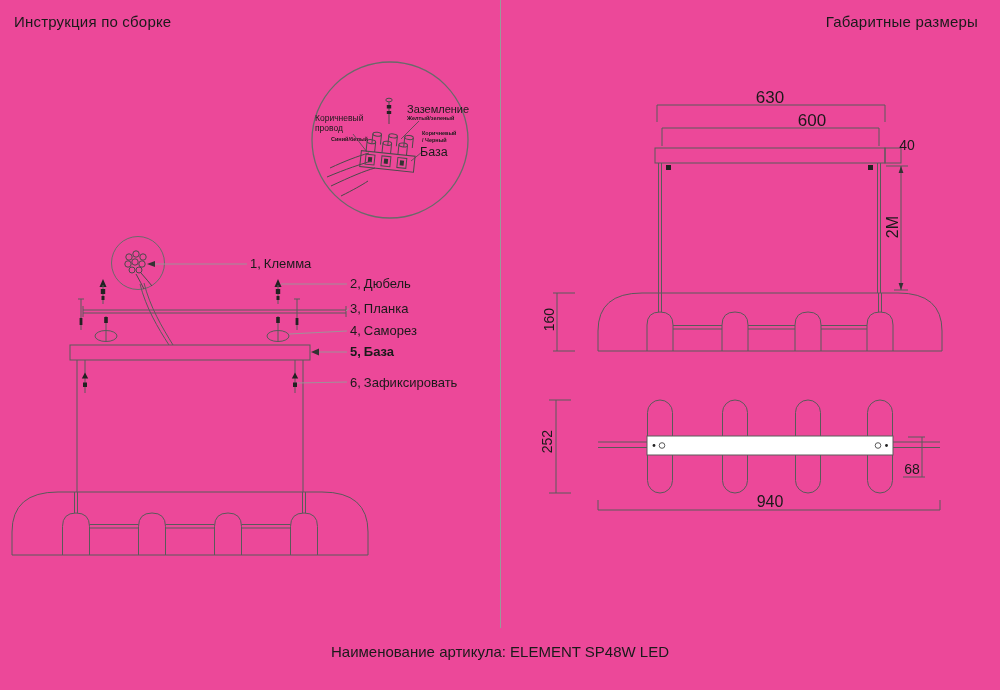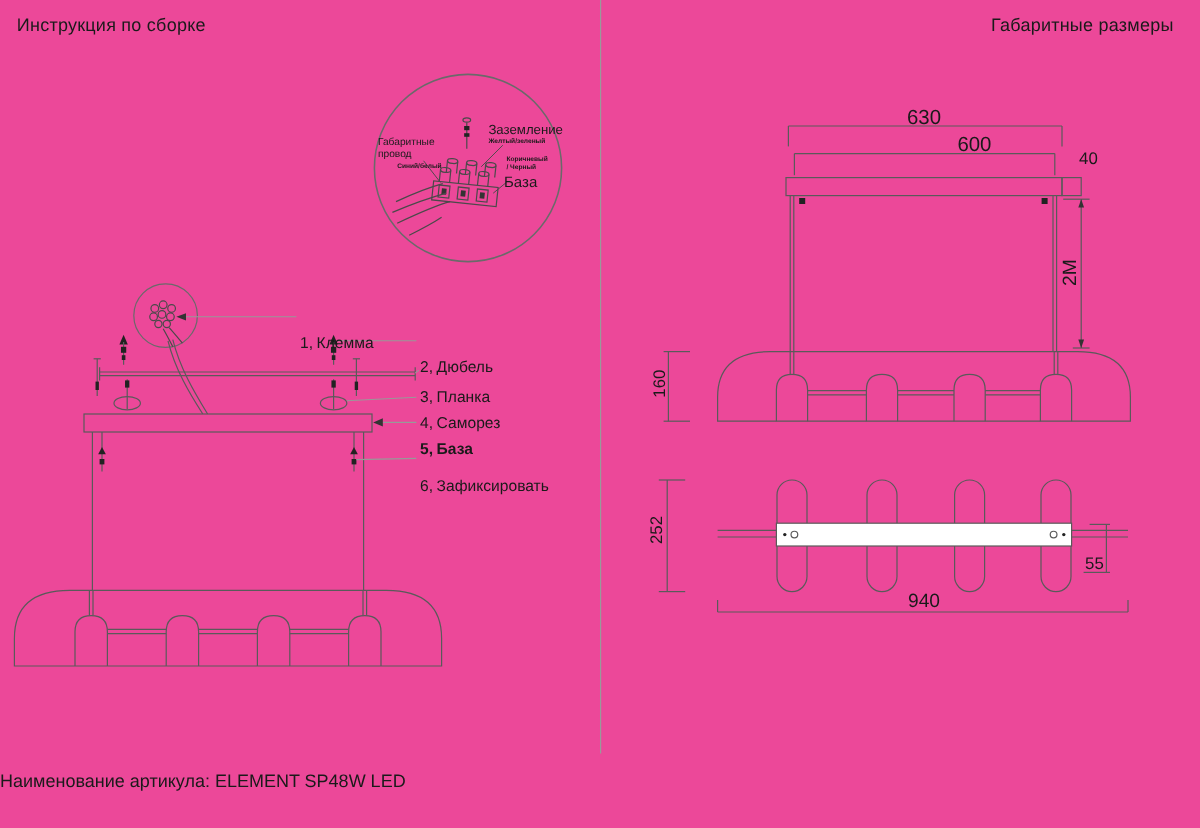--- a/index.html
+++ b/index.html
@@ -2,22 +2,22 @@
 <html><head>
 <meta charset="utf-8">
 <style>
   html,body { margin:0; padding:0; background:#fff; }
   .canvas {
     position:relative; width:1000px; height:690px; background:#ec4899;
     font-family:"Liberation Sans", sans-serif; color:#1a1a1a; overflow:hidden;
   }
   .abs { position:absolute; }
   .hdr { font-size:15px; letter-spacing:.2px; white-space:nowrap; }
-  .footer { font-size:15px; text-align:left; width:1000px; }
-  .callout { font-size:13px; white-space:nowrap;margin-top:22px; }
+  .footer { font-size:15px; text-align:center; width:1000px; }
+  .callout { font-size:13px; white-space:nowrap; }
   .co-num { margin-right:3px; }
   .dim { font-size:17px; text-align:center; }
   .dim-m { font-size:16px; text-align:center; }
   .dim-s { font-size:14px; text-align:center; }
   .vert { writing-mode:vertical-rl; transform:rotate(180deg); white-space:nowrap; }
   .units { font-size:13px; text-align:center; }
   .wlabel { line-height:1.15; }
   .w-neutral { font-size:8.5px; width:56px; }
   .w-ground  { font-size:11px; white-space:nowrap; }
   .w-phase   { font-size:12.5px; white-space:nowrap; }
@@ -242,38 +242,38 @@
 
       <line x1="598" y1="510" x2="940" y2="510"></line>
       <line x1="598" y1="500" x2="598" y2="510"></line>
       <line x1="940" y1="500" x2="940" y2="510"></line>
     </g>
   </svg>
 
   <div class="abs hdr" style="left:14px; top:13px;">Инструкция по сборке</div>
   <div class="abs hdr" style="right:22px; top:13px;">Габаритные размеры</div>
 
-  <div class="abs wlabel w-neutral" style="left:315px; top:114px;">Габаритные провод</div>
+  <div class="abs wlabel w-neutral" style="left:315px; top:114px;">Коричневый провод</div>
   <div class="abs tiny" style="left:331px; top:136px;">Синий/белый</div>
   <div class="abs w-ground" style="left:407px; top:103px;">Заземление</div>
   <div class="abs tiny" style="left:407px; top:115px;">Желтый/зеленый</div>
   <div class="abs tiny" style="left:422px; top:130px; width:36px;">Коричневый / Черный</div>
   <div class="abs w-phase" style="left:420px; top:145px;">База</div>
 
   <div class="abs callout" style="left:250px; top:256px;"><span class="co-num">1,</span><span>Клемма</span></div>
   <div class="abs callout" style="left:350px; top:276px;text-align:right;"><span class="co-num">2,</span><span>Дюбель</span></div>
   <div class="abs callout" style="left:350px; top:301px;"><span class="co-num">3,</span><span>Планка</span></div>
   <div class="abs callout" style="left:350px; top:323px;"><span class="co-num">4,</span><span>Саморез</span></div>
   <div class="abs callout" style="left:350px; top:344px;font-weight:bold;"><span class="co-num">5,</span><span>База</span></div>
   <div class="abs callout" style="left:350px; top:375px;"><span class="co-num">6,</span><span>Зафиксировать</span></div>
 
   <div class="abs dim" style="left:740px; top:88px; width:60px;">630</div>
   <div class="abs dim" style="left:782px; top:111px; width:60px;">600</div>
-  <div class="abs dim-s" style="left:892px; top:124px; width:30px;">40</div>
+  <div class="abs dim-s" style="left:892px; top:137px; width:30px;">40</div>
   <div class="abs dim-m vert" style="left:884px; top:216px;">2M</div>
   <div class="abs dim-s vert" style="left:541px; top:308px;">160</div>
   <div class="abs dim-s vert" style="left:539px; top:430px;">252</div>
-  <div class="abs dim-s" style="left:899px; top:461px; width:26px;">55</div>
+  <div class="abs dim-s" style="left:899px; top:461px; width:26px;">68</div>
   <div class="abs dim-m" style="left:740px; top:493px; width:60px;">940</div>
 
 
   <div class="abs footer" style="left:0px; top:643px;">Наименование артикула: ELEMENT SP48W LED</div>
 </div>
 
 </body></html>

